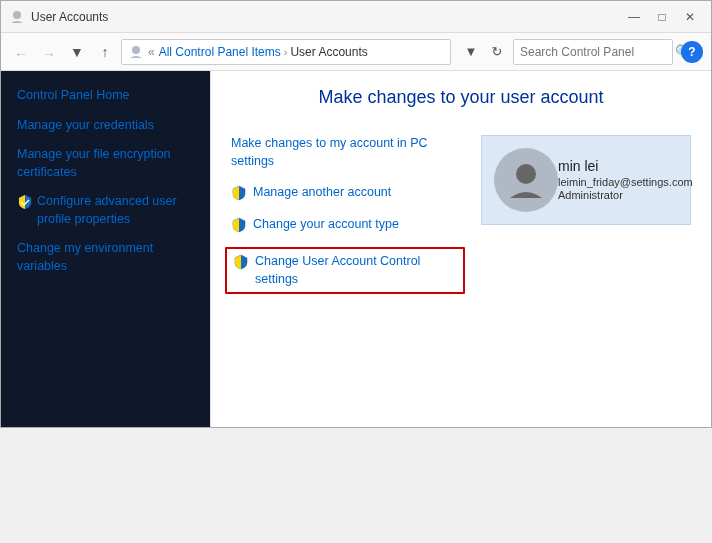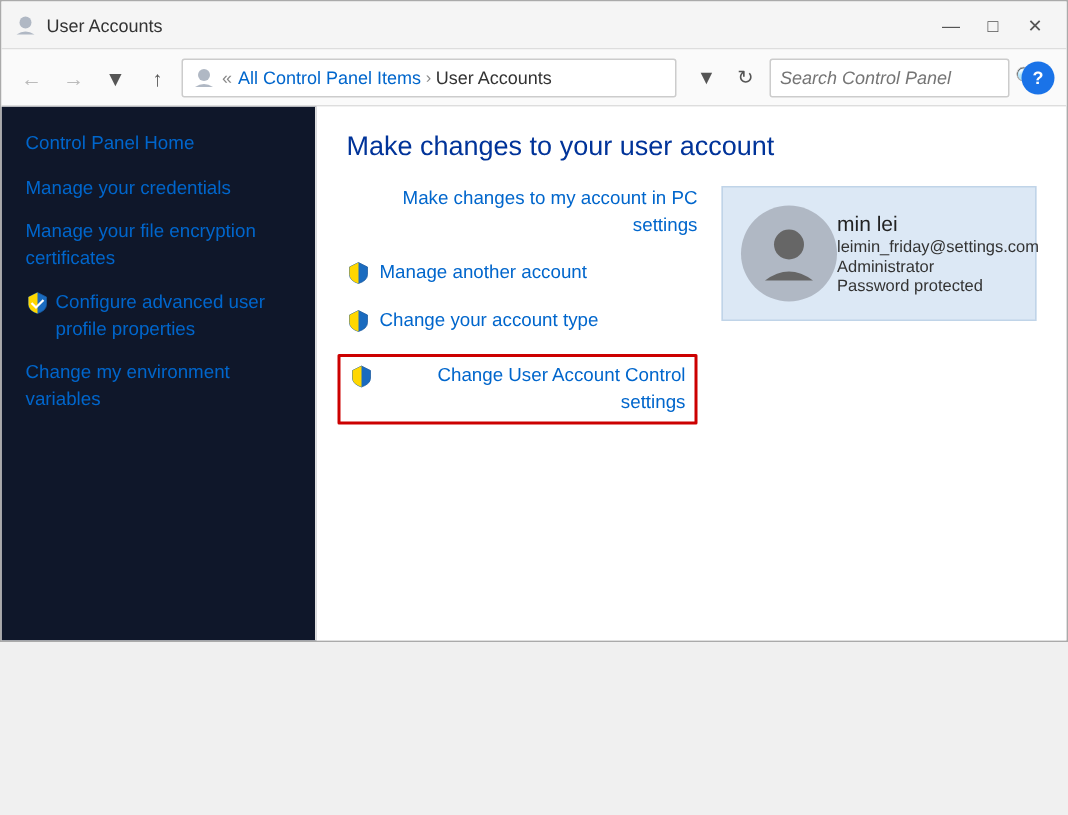--- a/index.html
+++ b/index.html
@@ -137,21 +137,20 @@
       width: 160px;
       padding: 0 6px;
     }
     .search-input {
       flex: 1;
       border: none;
       outline: none;
       font-size: 12px;
       color: #701a75;
       background: transparent;
-      font-style: italic;
     }
     .search-icon-btn {
       background: transparent;
       border: none;
       cursor: pointer;
       font-size: 13px;
       color: #666;
     }
 
     
@@ -227,38 +226,38 @@
       flex: 1;
       padding: 16px 20px;
       background: #fff;
       overflow-y: auto;
     }
 
     .page-title {
       font-size: 18px;
       font-weight: 300;
       color: #003399;
-      margin-bottom: 16px;
+      margin-bottom: 27px;
+      text-align: center;
     }
 
     .main-content {
       display: flex;
       gap: 16px;
     }
 
     .actions-column {
       flex: 1;
     }
 
     .action-item {
       display: flex;
       align-items: flex-start;
       margin-bottom: 14px;
       gap: 6px;
-      text-align: right;
     }
 
     .action-link {
       color: #0066cc;
       font-size: 12.5px;
       cursor: pointer;
       line-height: 1.4;
       text-decoration: none;
     }
 
@@ -431,21 +430,20 @@
           <div class="user-avatar">
             <svg width="40" height="40" viewBox="0 0 40 40">
               <circle cx="20" cy="14" r="10" fill="#666"></circle>
               <path d="M4 38 Q20 26 36 38" fill="#666"></path>
             </svg>
           </div>
           <div class="user-info">
             <div class="user-name">min lei</div>
             <div class="user-email">leimin_friday@settings.com</div>
             <div class="user-role">Administrator</div>
-            <div class="user-status">Password protected</div>
           </div>
         </div>
 
       </div>
     </div>
   </div>
 
 </div>
 
 </body></html>

